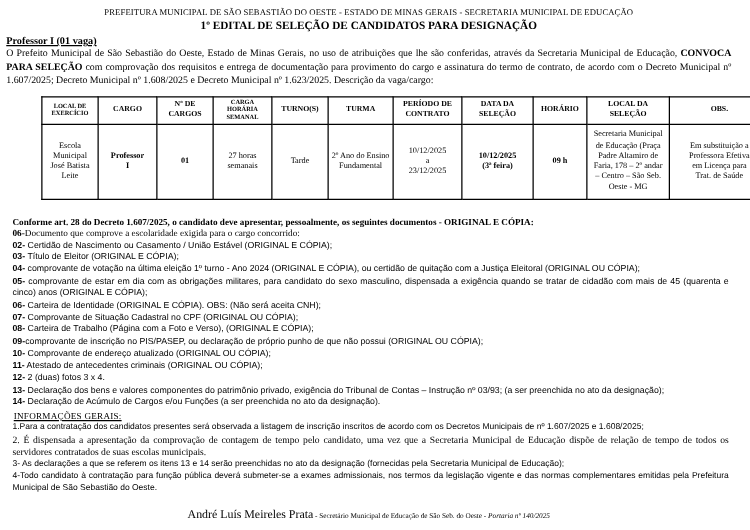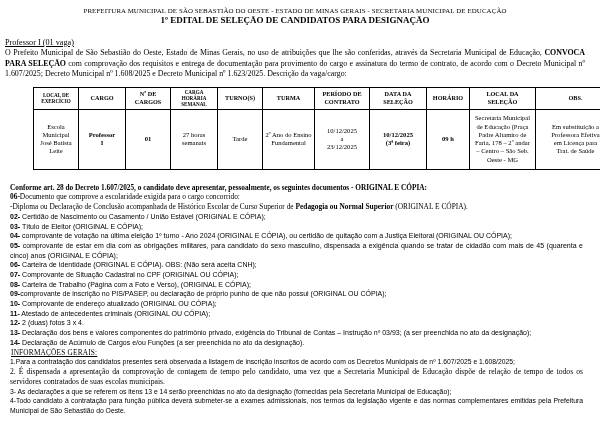--- a/index.html
+++ b/index.html
@@ -1,21 +1,21 @@
 <!DOCTYPE html>
 <html lang="pt"><head>
 <meta charset="utf-8">
 <style>
   html,body{margin:0;padding:0;background:#fff;}
   body{width:600px;height:424px;overflow:hidden;color:#000;
        font-family:"Liberation Serif",serif;-webkit-font-smoothing:antialiased;}
   .page{padding:7px 15px 0 5px;}
   .hdr1{font-size:6.9px;text-align:center;letter-spacing:.1px;}
   .hdr2{font-size:9px;font-weight:bold;text-align:center;margin-top:1px;}
-  .vacancy{font-size:8.2px;font-weight:normal;text-decoration:underline;margin-top:13px;}
+  .vacancy{font-size:8.2px;font-weight:bold;text-decoration:underline;margin-top:3px;}
   .intro{font-size:7.9px;text-align:justify;line-height:1.33;margin-top:1px;}
   .b{font-weight:bold;}
   table.sel{border-collapse:collapse;table-layout:fixed;width:565px;margin:7px 0 3px 28px;}
   table.sel th,table.sel td{border:1px solid #000;text-align:center;vertical-align:middle;
        padding:1px 1px;white-space:pre-line;line-height:1.25;}
   table.sel th{font-size:6.2px;font-weight:bold;}
   table.sel th.small{font-size:5.1px;}
   table.sel td{font-size:6.6px;height:57px;}
   td.cargo{font-weight:bold;font-size:7.6px;}
   td.bold{font-weight:bold;}
@@ -112,21 +112,20 @@
 Professora Efetiva
 em Licença para
 Trat. de Saúde</td>
     </tr>
   </tbody>
     </table>
 
   <div class="conforme">Conforme art. 28 do Decreto 1.607/2025, o candidato deve apresentar, pessoalmente, os seguintes documentos - ORIGINAL E CÓPIA:</div>
 
   <div class="doc-item"><span class="b">06-</span><span>Documento que comprove a escolaridade exigida para o cargo concorrido:</span></div>
-  <div class="doc-item"><span>-Diploma ou Declaração de Conclusão acompanhada de Histórico Escolar de Curso Superior de </span><span class="b">Pedagogia ou Normal Superior</span><span> (ORIGINAL E CÓPIA).</span></div>
   <div class="doc-item sans"><span class="b">02-</span><span> Certidão de Nascimento ou Casamento / União Estável (ORIGINAL E CÓPIA);</span></div>
   <div class="doc-item sans"><span class="b">03-</span><span> Título de Eleitor (ORIGINAL E CÓPIA);</span></div>
   <div class="doc-item sans"><span class="b">04-</span><span> comprovante de votação na última eleição  1º turno - Ano 2024 (ORIGINAL E CÓPIA), ou certidão de quitação com a Justiça Eleitoral (ORIGINAL OU CÓPIA);</span></div>
   <div class="doc-item sans just"><span class="b">05-</span><span> comprovante de estar em dia com as obrigações militares, para candidato do sexo masculino, dispensada a exigência quando se tratar de cidadão com mais de 45 (quarenta e cinco) anos (ORIGINAL E CÓPIA);</span></div>
   <div class="doc-item sans"><span class="b">06-</span><span> Carteira de Identidade (ORIGINAL E CÓPIA). OBS: (Não será aceita CNH);</span></div>
   <div class="doc-item sans"><span class="b">07-</span><span> Comprovante de Situação Cadastral no CPF (ORIGINAL  OU CÓPIA);</span></div>
   <div class="doc-item sans"><span class="b">08-</span><span> Carteira de Trabalho (Página com a Foto e Verso), (ORIGINAL E CÓPIA);</span></div>
   <div class="doc-item sans"><span class="b">09-</span><span>comprovante de inscrição no PIS/PASEP, ou declaração de próprio punho de que não possui (ORIGINAL OU CÓPIA);</span></div>
   <div class="doc-item sans"><span class="b">10-</span><span> Comprovante de endereço atualizado (ORIGINAL OU CÓPIA);</span></div>
   <div class="doc-item sans"><span class="b">11-</span><span> Atestado de antecedentes criminais (ORIGINAL OU CÓPIA);</span></div>

